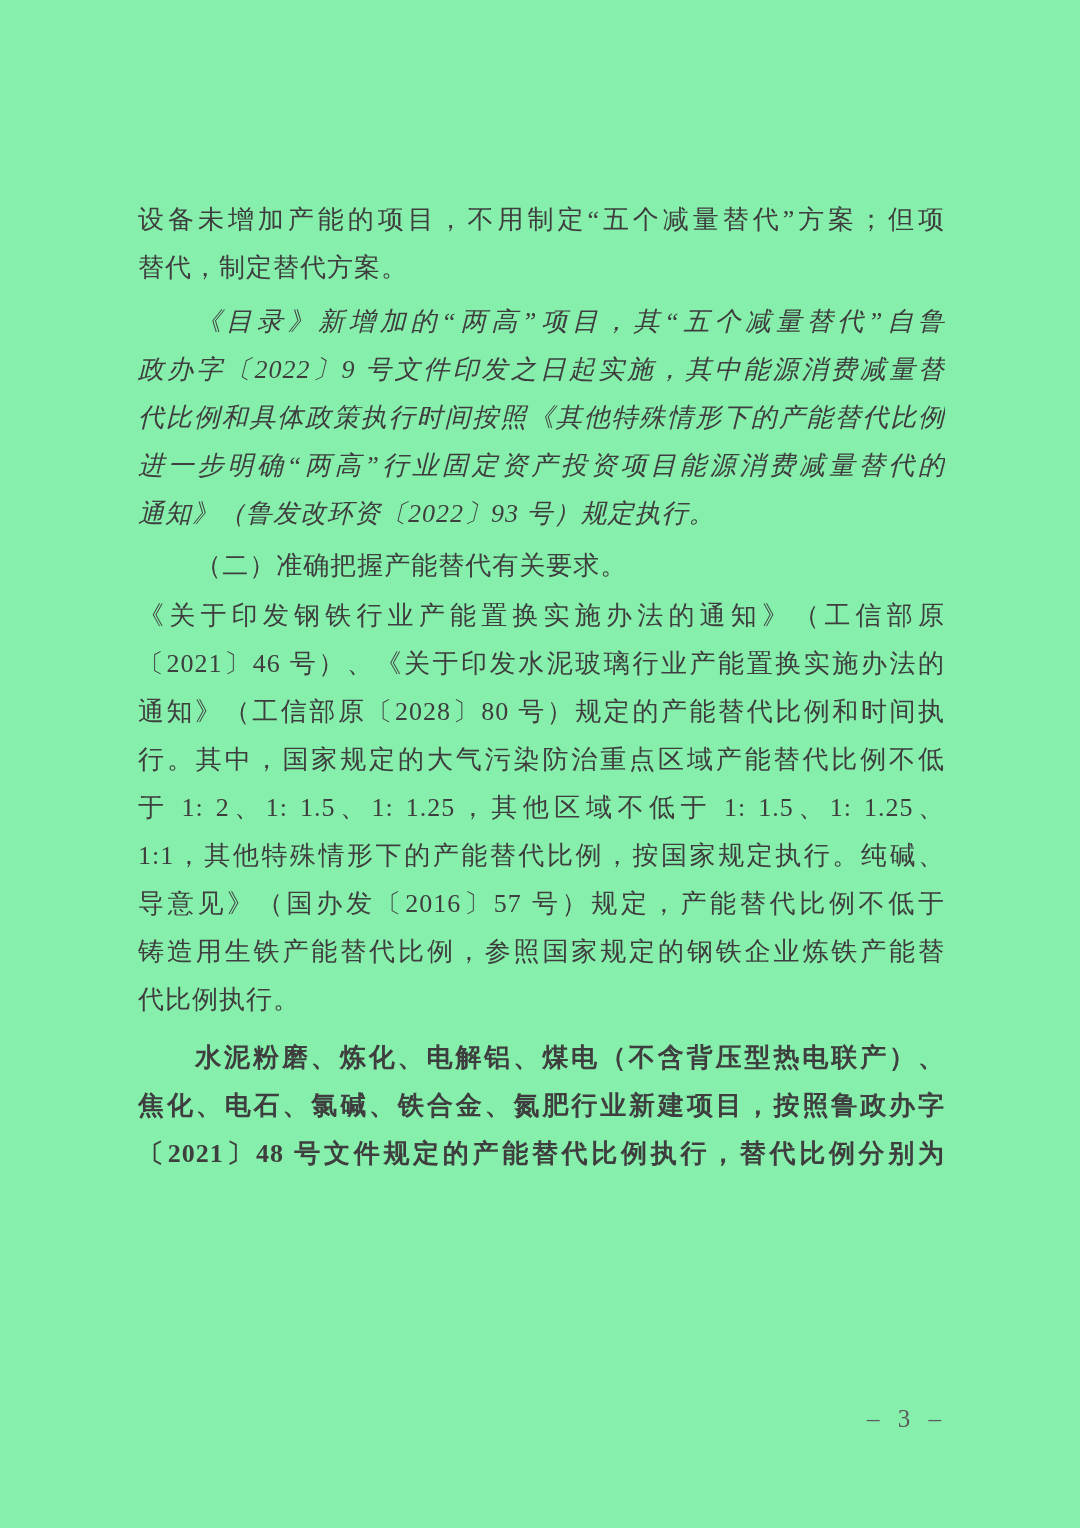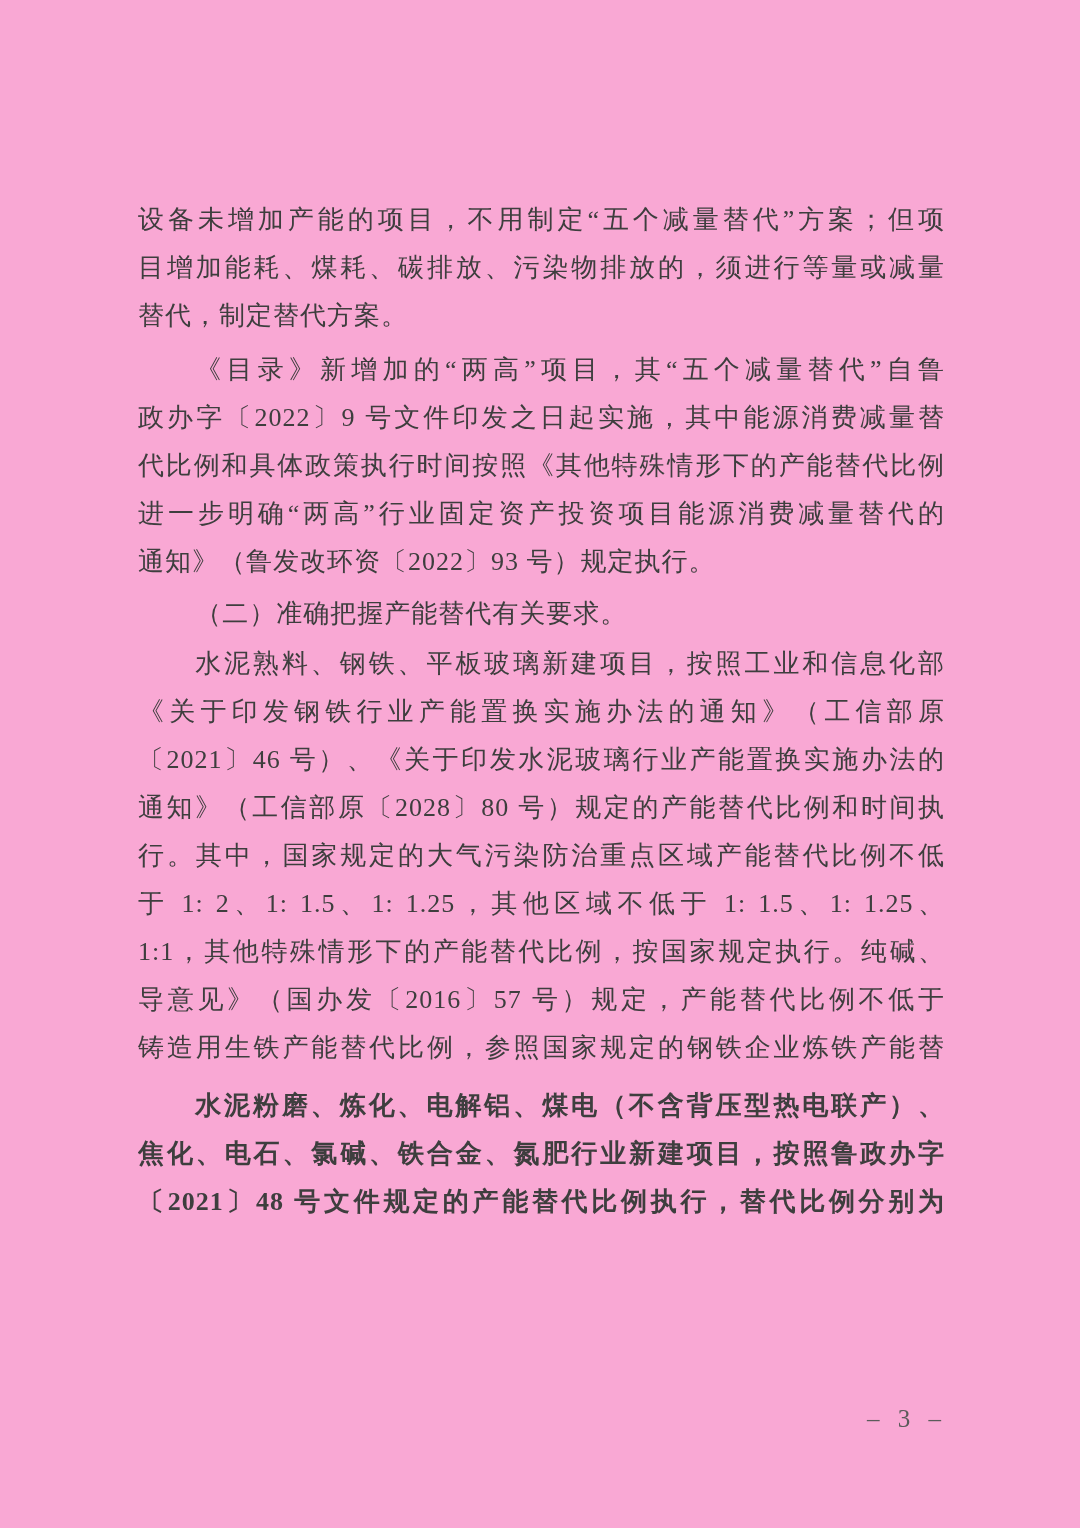--- a/index.html
+++ b/index.html
@@ -4,21 +4,21 @@
 <style>
   html, body {
     margin: 0;
     padding: 0;
     background: #ffffff;
   }
   .page {
     position: relative;
     width: 1080px;
     height: 1528px;
-    background: #f9a8d4;
+    background: #86efac;
     overflow: hidden;
     font-family: "Liberation Serif", "DejaVu Serif", serif;
     color: #3e3e3e;
   }
   .content {
     position: absolute;
     left: 138px;
     top: 196px;
     width: 807px;
   }
@@ -37,21 +37,21 @@
     text-justify: inter-character;
     letter-spacing: 1px;
     white-space: normal;
   }
   .ln.end {
     text-align-last: left;
   }
   .ln.indent {
     text-indent: 2.2em;
   }
-  .mt-a { margin-top: 6px; }
+  .mt-a { margin-top: 6px; font-style: italic; }
   .mt-b { margin-top: 4px; }
   .mt-c { margin-top: 2px; }
   .mt-d { margin-top: 10px; font-weight: bold; }
   .page-number {
     position: absolute;
     top: 1403px;
     right: 133px;
     font-size: 25px;
     line-height: 32px;
     color: #5b5b5b;
@@ -60,46 +60,45 @@
   }
 </style>
 </head>
 <body>
 
 <div class="page">
   <div class="content">
 
     <p class="para">
       <span class="ln">设备未增加产能的项目，不用制定“五个减量替代”方案；但项</span>
-      <span class="ln">目增加能耗、煤耗、碳排放、污染物排放的，须进行等量或减量</span>
       <span class="ln end">替代，制定替代方案。</span>
     </p>
 
     <p class="para mt-a">
       <span class="ln indent">《目录》新增加的“两高”项目，其“五个减量替代”自鲁</span>
       <span class="ln">政办字〔2022〕9 号文件印发之日起实施，其中能源消费减量替</span>
       <span class="ln">代比例和具体政策执行时间按照《其他特殊情形下的产能替代比例</span>
       <span class="ln">进一步明确“两高”行业固定资产投资项目能源消费减量替代的</span>
       <span class="ln end">通知》（鲁发改环资〔2022〕93 号）规定执行。</span>
     </p>
 
     <p class="para mt-b">
       <span class="ln indent end">（二）准确把握产能替代有关要求。</span>
     </p>
 
     <p class="para mt-c">
-      <span class="ln indent">水泥熟料、钢铁、平板玻璃新建项目，按照工业和信息化部</span>
       <span class="ln">《关于印发钢铁行业产能置换实施办法的通知》（工信部原</span>
       <span class="ln">〔2021〕46 号）、《关于印发水泥玻璃行业产能置换实施办法的</span>
       <span class="ln">通知》（工信部原〔2028〕80 号）规定的产能替代比例和时间执</span>
       <span class="ln">行。其中，国家规定的大气污染防治重点区域产能替代比例不低</span>
       <span class="ln">于 1: 2、1: 1.5、1: 1.25，其他区域不低于 1: 1.5、1: 1.25、</span>
       <span class="ln">1:1，其他特殊情形下的产能替代比例，按国家规定执行。纯碱、</span>
       <span class="ln">导意见》（国办发〔2016〕57 号）规定，产能替代比例不低于 1:1。</span>
       <span class="ln">铸造用生铁产能替代比例，参照国家规定的钢铁企业炼铁产能替</span>
+      <span class="ln end">代比例执行。</span>
     </p>
 
     <p class="para mt-d">
       <span class="ln indent">水泥粉磨、炼化、电解铝、煤电（不含背压型热电联产）、</span>
       <span class="ln">焦化、电石、氯碱、铁合金、氮肥行业新建项目，按照鲁政办字</span>
       <span class="ln">〔2021〕48 号文件规定的产能替代比例执行，替代比例分别为</span>
     </p>
 
   </div>
 

